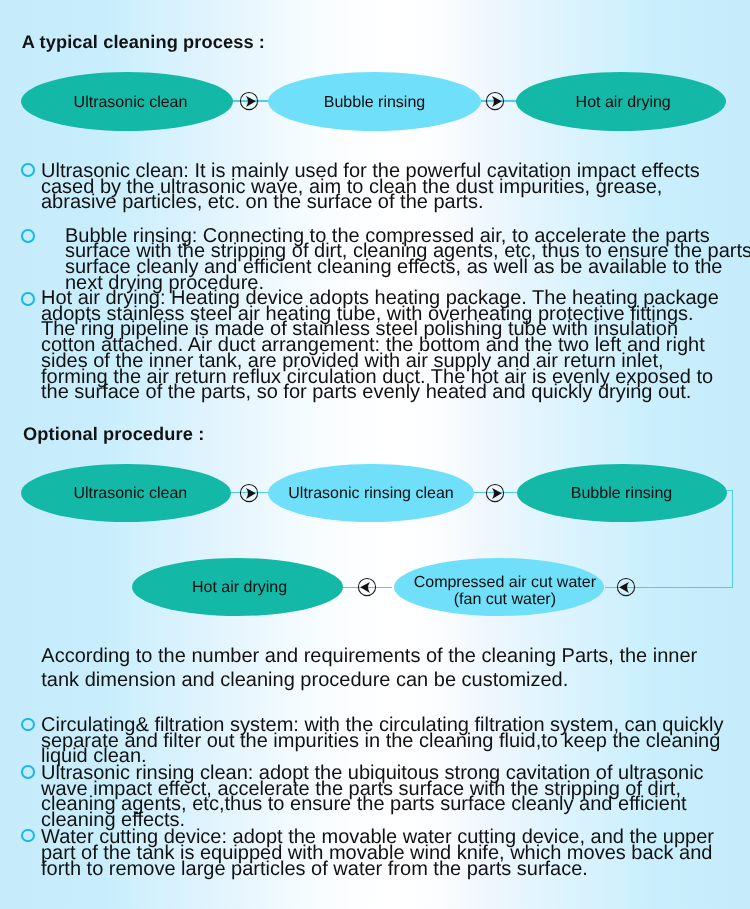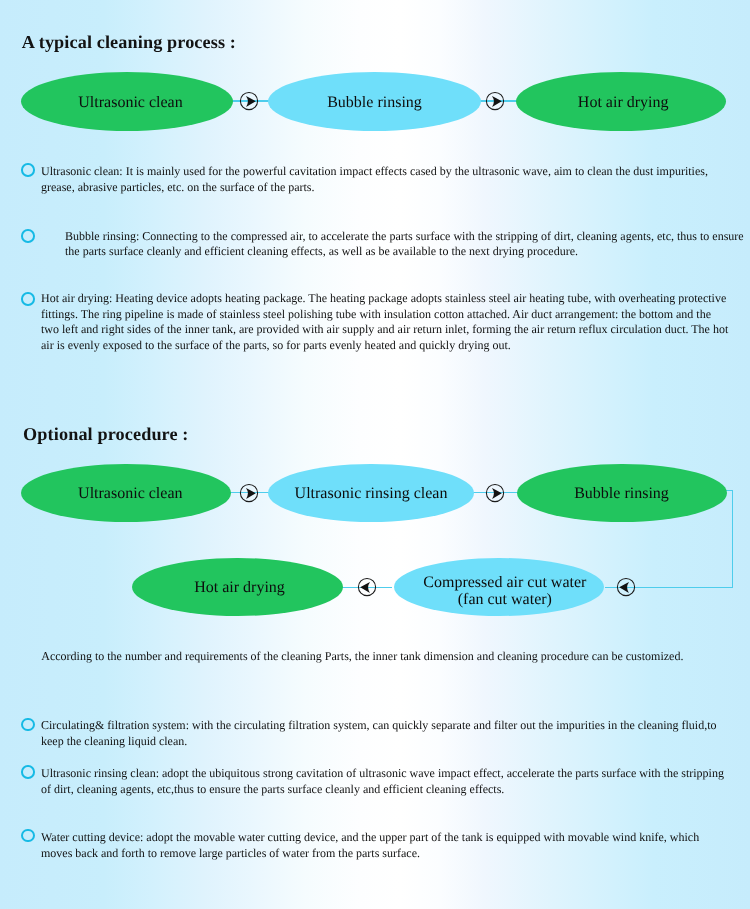--- a/index.html
+++ b/index.html
@@ -4,35 +4,35 @@
 <title>Cleaning process</title>
 <style>
   html,body{margin:0;padding:0;}
   body{
     width:750px;height:909px;overflow:hidden;
     font-family:"Liberation Sans",sans-serif;
     background:linear-gradient(to right,#c6ecfc 0%,#c8eefc 13.87%,#d3f1fd 20.53%,#dff3fd 27.2%,#eaf7fe 33.87%,#f5fcfe 40.53%,#fdfeff 48%,#ffffff 53.33%,#fbfdff 58.67%,#f0f7fe 64.53%,#dff4fd 73.87%,#c9effd 87.2%,#c6ecfc 100%);
     position:relative;color:#111;
     -webkit-font-smoothing:antialiased;text-rendering:geometricPrecision;
   }
-  .page{position:absolute;left:0;top:0;width:640px;height:909px;font-family:Liberation Serif, serif;}
+  .page{position:absolute;left:0;top:0;width:640px;height:909px;}
 
   .h2{position:absolute;font-weight:bold;font-size:18.2px;letter-spacing:0.12px;color:#131313;white-space:nowrap;}
 
   .ell{position:absolute;border-radius:50%;display:flex;align-items:center;justify-content:center;
        text-align:center;font-size:16px;color:#0d0d0d;line-height:17.4px;}
   .ell span{position:relative;top:0.8px;}
-  .ell.dark{background:#22c55e;}
+  .ell.dark{background:#14b8a6;}
   .ell.light{background:#6fdffa;}
 
   .conn{position:absolute;background:#4ecdec;}
 
   .arrow{position:absolute;}
 
-  .para{position:absolute;font-size:12px;line-height:15.7px;color:#111;width:688px;}
+  .para{position:absolute;font-size:20px;line-height:15.7px;color:#111;width:688px;}
   .para.wide{line-height:23.5px;width:678px;}
 
   .sec{position:absolute;width:0;height:0;}
   .bullet{position:absolute;border-radius:50%;border:2.8px solid #16bae5;box-sizing:border-box;}
 </style>
 </head>
 <body>
 
 <div class="page">
 

